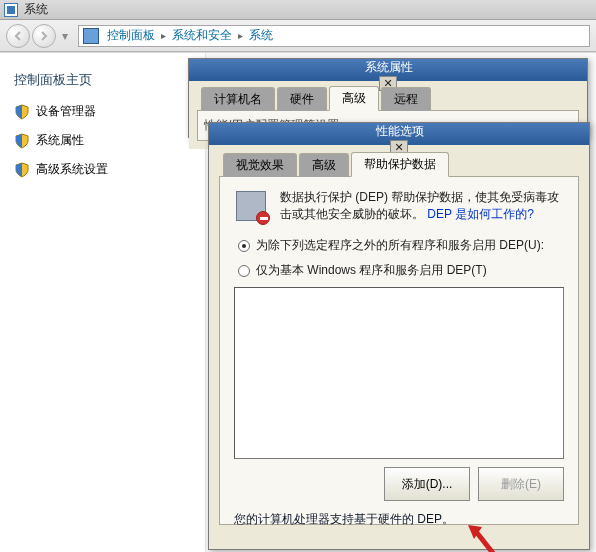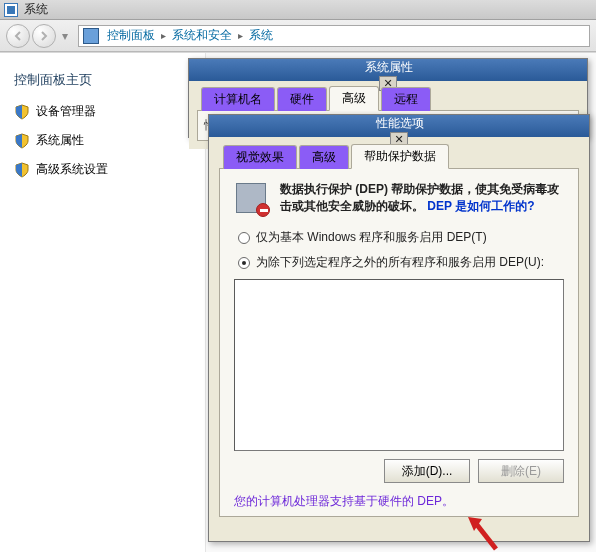--- a/index.html
+++ b/index.html
@@ -152,21 +152,21 @@
     display: flex;
     align-items: flex-end;
     height: 22px;
     border-bottom: 1px solid #aca899;
     padding-left: 4px;
   }
   .tab {
     padding: 3px 12px;
     border: 1px solid #aca899;
     border-bottom: none;
-    background: #8b5cf6;
+    background: #a3a3a3;
     margin-right: 2px;
     position: relative;
     top: 1px;
     cursor: pointer;
     border-radius: 3px 3px 0 0;
     font-size: 12px;
   }
   .tab.active {
     background: #f8f7f2;
     top: 1px;
@@ -178,42 +178,42 @@
     border-top: none;
     background: #f8f7f2;
     padding: 6px;
     min-height: 30px;
     font-size: 12px;
     color: #444;
   }
 
   
   #perf-dialog {
-    left: 208px; top: 114px;
+    left: 208px; top: 122px;
     width: 382px; height: 428px;
   }
   #sysprop-dialog {
     left: 188px; top: 58px;
     width: 400px; height: 80px;
   }
   #perf-dialog .dlg-body {
     padding: 10px 10px 24px 10px;
     height: calc(100% - 22px);
   }
 
   .perf-panel {
     border: 1px solid #aca899;
     border-top: none;
     background: #f8f7f2;
     padding: 12px 14px;
     height: calc(100% - 22px);
     position: relative;
   }
 
-  .dep-row { display: flex; gap: 10px; margin-bottom: 12px; font-weight: bold; }
+  .dep-row { display: flex; gap: 10px; margin-bottom: 12px; }
   .dep-icon {
     width: 36px; height: 36px;
     position: relative;
     flex-shrink: 0;
   }
   .dep-icon .chip {
     width: 30px; height: 30px;
     background: #aeb8c6;
     border: 1px solid #6a7a8a;
     position: absolute; left: 2px; top: 2px;
@@ -264,35 +264,35 @@
   }
 
   .btn-row {
     display: flex;
     justify-content: flex-end;
     gap: 8px;
     margin-top: 8px;
   }
   .win-btn {
     min-width: 86px;
-    height: 24px;
+    height: 34px;
     border: 1px solid #8a8a8a;
     background: linear-gradient(#fefefe, #e2e0d2);
     cursor: pointer;
     font-size: 12px;
     padding: 0 8px;
   }
   .win-btn:disabled {
     color: #9a9a9a;
     cursor: default;
   }
 
   .footer-text {
     margin-top: 10px;
-    color: #6d28d9;
+    color: #0f172a;
   }
 
   
   .arrow-annot {
     position: absolute;
     width: 40px; height: 36px;
     pointer-events: none;
   }
 </style>
 </head>
@@ -403,27 +403,27 @@
           <div class="chip"></div>
           <div class="badge"></div>
         </div>
         <div class="dep-text">
           <span>数据执行保护 (DEP) 帮助保护数据，使其免受病毒攻击或其他安全威胁的破坏。</span>
           <span class="link">DEP 是如何工作的?</span>
         </div>
       </div>
 
       <div class="radio-row">
+        <span class="radio checked"></span>
+        <span>为除下列选定程序之外的所有程序和服务启用 DEP(U):</span>
+      </div>
+
+      <div class="radio-row">
         <span class="radio"></span>
         <span>仅为基本 Windows 程序和服务启用 DEP(T)</span>
-      </div>
-
-      <div class="radio-row">
-        <span class="radio checked"></span>
-        <span>为除下列选定程序之外的所有程序和服务启用 DEP(U):</span>
       </div>
 
       <div class="listbox"></div>
 
       <div class="btn-row">
         <button class="win-btn">添加(D)...</button>
         <button class="win-btn" disabled="">删除(E)</button>
       </div>
 
       <div class="footer-text">您的计算机处理器支持基于硬件的 DEP。</div>

